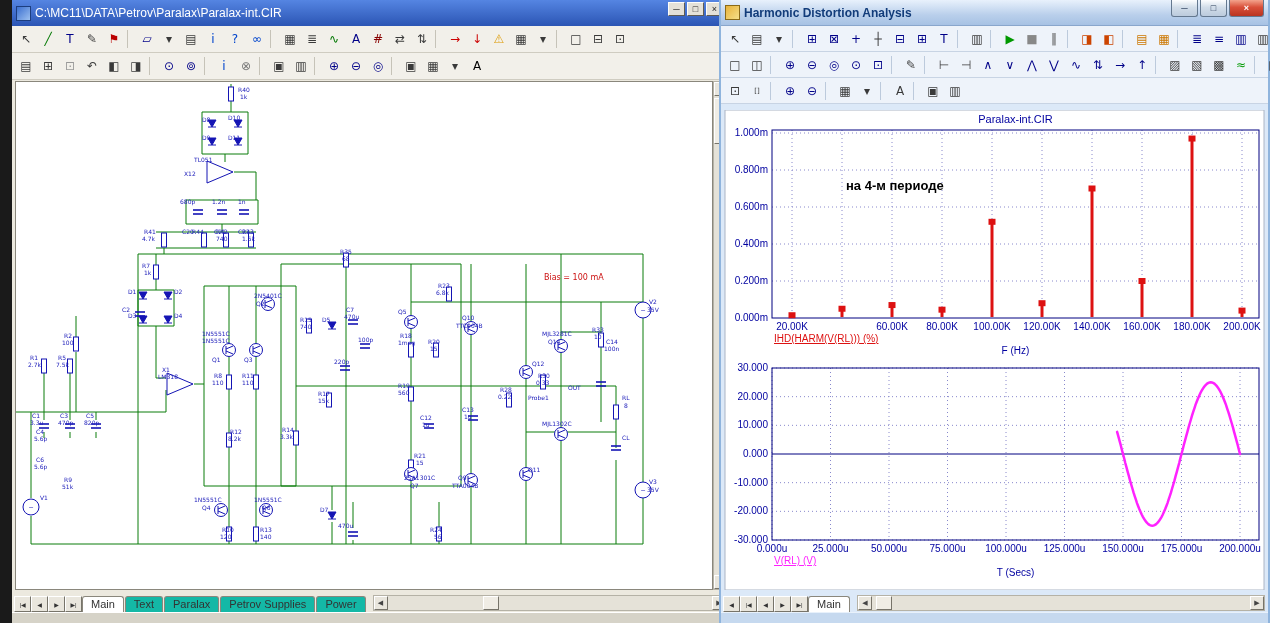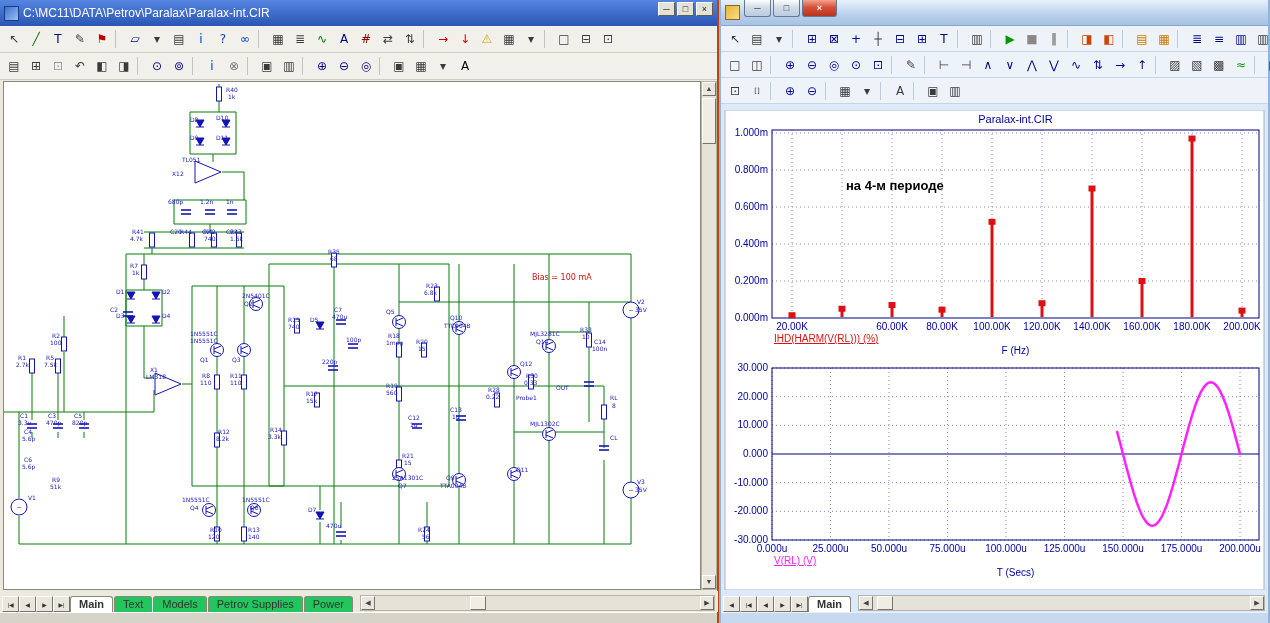--- a/index.html
+++ b/index.html
@@ -1,19 +1,19 @@
 <!DOCTYPE html>
 <html><head>
 <meta charset="utf-8">
 <style>
 *{box-sizing:border-box;margin:0;padding:0}
 html,body{width:1270px;height:623px;overflow:hidden}
 body{position:relative;background:#1a1a1a;font-family:"Liberation Sans",sans-serif}
 .win{position:absolute;top:0;height:623px}
-#left-win{left:0;width:719px;background:#ece9df;border-right:2px solid #c2410c}
+#left-win{left:12px;width:719px;background:#ece9df;border-right:4px solid #c2410c}
 #right-win{left:719px;width:551px;background:#dce9f8;border-left:2px solid #8fb4dd;border-right:2px solid #8fb4dd;border-bottom:2px solid #8fb4dd}
 .tbar{height:26px;display:flex;align-items:center;padding:0 4px;gap:4px}
 #left-win .tbar{background:linear-gradient(180deg,#5585e2,#2b55b4)}
 #right-win .tbar{background:linear-gradient(180deg,#e8f1fc,#b9cfeb 60%,#a7c2e4);border-bottom:1px solid #89a6cc}
 .ttext{flex:1;font-size:12px;white-space:nowrap;overflow:hidden}
 #left-win .ttext{color:#fff}
 #right-win .ttext{color:#123c7a;font-weight:bold}
 .appico{width:15px;height:15px;background:linear-gradient(135deg,#3b6fd0,#9cc0f0);border:1px solid #1c3d7e;display:inline-block;flex:none}
 #right-win .appico{background:linear-gradient(135deg,#e8b23a,#f5e08a);border-color:#8a6a18}
 .winbtns{display:flex;gap:2px;align-self:flex-start;margin-top:2px}
@@ -30,22 +30,22 @@
 .canvas{position:absolute;left:3px;top:81px;width:698px;height:509px;background:#fff;border:1px solid #8a877c}
 .canvas svg{display:block}
 .vscroll{position:absolute;left:701px;top:81px;width:16px;height:509px;background:#e5e2d8;border:1px solid #b5b2a6;display:flex;flex-direction:column;align-items:center}
 .sbtn{width:14px;height:14px;font-size:7px;line-height:12px;text-align:center;background:#e9e6dd;border:1px solid;border-color:#fff #77746a #77746a #fff;color:#444;padding:0;flex:none}
 .vtrack{flex:1;width:14px;position:relative}
 .vthumb{position:absolute;left:0;top:2px;width:14px;height:46px;background:#f0ede5;border:1px solid;border-color:#fff #77746a #77746a #fff}
 .bottombar{position:absolute;left:0;top:591px;width:718px;height:21px;display:flex;align-items:flex-end;background:#ece9df;padding-left:2px}
 #right-win .bottombar{top:592px;width:547px;height:20px;background:#dce9f8}
 .navbtn{width:17px;height:16px;font-size:6px;background:#e9e6dd;border:1px solid;border-color:#fff #77746a #77746a #fff;padding:0;color:#333;flex:none}
 .tabs{display:flex;align-items:flex-end}
-.tab{font-size:11px;padding:1px 8px 2px;border:1px solid #8a877c;border-bottom:none;background:#22c55e;color:#333;margin-right:1px;border-radius:3px 3px 0 0;white-space:nowrap}
-.tab.active{background:#fff;font-weight:bold}
+.tab{font-size:11px;padding:1px 8px 2px;border:1px solid #8a877c;border-bottom:none;background:#14b8a6;color:#333;margin-right:1px;border-radius:3px 3px 0 0;white-space:nowrap}
+.tab.active{background:#fff;font-weight:normal}
 .hscroll{flex:1;height:16px;display:flex;background:#e5e2d8;border:1px solid #b5b2a6;margin:0 3px 1px 6px;align-self:flex-end}
 .htrack{flex:1;position:relative}
 .hthumb{position:absolute;top:0;left:95px;width:16px;height:14px;background:#f0ede5;border:1px solid;border-color:#fff #77746a #77746a #fff}
 .statusline{position:absolute;left:0;top:612px;width:100%;height:11px;background:#d6d3c8;border-top:1px solid #fff}
 #right-win .statusline{background:#c6d9ef;border-top:1px solid #e8f1fb}
 #plots-svg{position:absolute;left:0;top:110px}
 .gapstrip{position:absolute;left:0;top:104px;width:547px;height:6px;background:#dce9f8}
 </style>
 </head>
 <body>
@@ -574,38 +574,39 @@
     <div class="bottombar">
       <span class="tabs" id="lnav">
           <button class="navbtn">|◀</button>
           <button class="navbtn">◀</button>
           <button class="navbtn">▶</button>
           <button class="navbtn">▶|</button>
         </span>
       <span class="tabs" id="ltabs">
           <span class="tab active">Main</span>
           <span class="tab">Text</span>
-          <span class="tab">Models</span>
+          <span class="tab">Paralax</span>
           <span class="tab">Petrov Supplies</span>
           <span class="tab">Power</span>
         </span>
       <div class="hscroll">
         <button class="sbtn">◀</button>
         <div class="htrack">
           <div class="hthumb"></div>
         </div>
         <button class="sbtn">▶</button>
       </div>
     </div>
     <div class="statusline"></div>
   </div>
 
   <div class="win" id="right-win">
     <div class="tbar">
       <span class="appico"></span>
+      <span class="ttext">Harmonic Distortion Analysis</span>
       <span class="winbtns">
           <button class="w7">─</button>
           <button class="w7">□</button>
           <button class="w7 close">×</button>
         </span>
     </div>
     <div class="toolbar">
         <button class="tbtn">
           <span>↖</span>
         </button>

